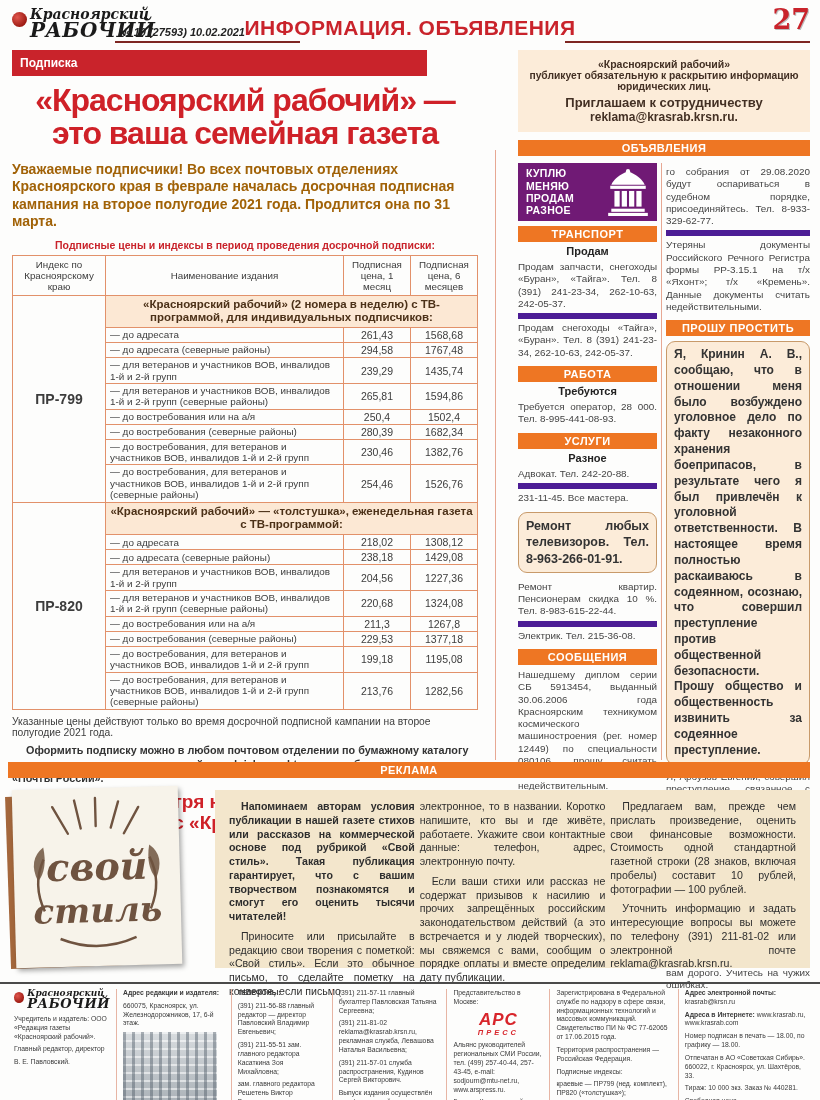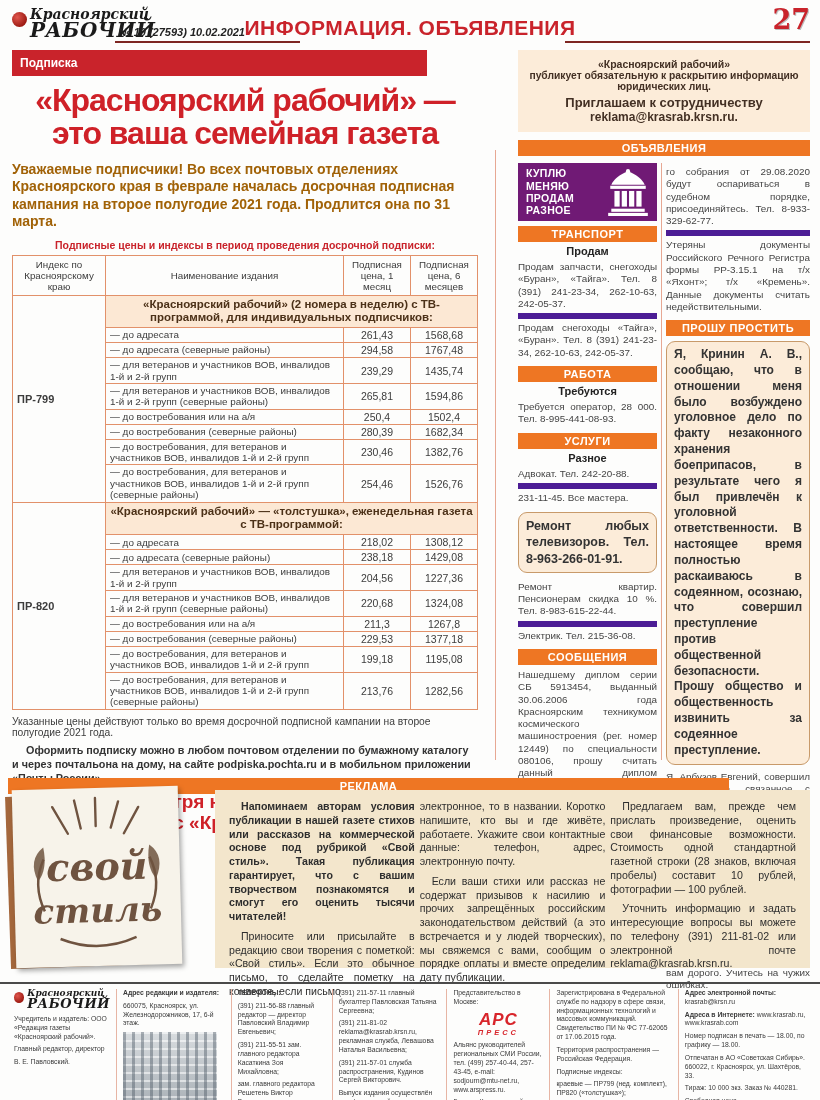--- a/index.html
+++ b/index.html
@@ -25,21 +25,21 @@
   .left-col{position:absolute;left:12px;top:50px;width:466px;}
   .label-bar{background:#c9232b;color:#fff;font-weight:bold;font-size:12px;
              padding:6px 8px;width:415px;box-sizing:border-box;}
   .headline{color:#cf2128;font-weight:bold;font-size:32px;line-height:1.04;
             text-align:center;margin:8px 0 10px;letter-spacing:-1px;}
   .intro{color:#a16207;font-weight:bold;font-size:14px;line-height:1.25;margin:8px 0 8px;}
   .tcaption{color:#c9232b;font-weight:bold;font-size:10.5px;text-align:center;margin:2px 0 4px;}
   table.subs{border-collapse:collapse;width:466px;}
   .subs th,.subs td{border:1px solid #e2916a;padding:1px 4px;}
   .subs th{font-size:9.8px;font-weight:normal;color:#3c3c3c;text-align:center;padding:3px 2px;}
-  .subs td.idx{font-size:11px;font-weight:bold;width:84px;}
+  .subs td.idx{font-size:14px;font-weight:bold;text-align:center;width:84px;}
   .subs td.sec{background:#fce8d4;color:#4c3118;font-weight:bold;font-size:11.5px;
                text-align:center;padding:2px 4px;line-height:1.2;}
   .subs td.nm{font-size:9.9px;line-height:1.15;}
   .subs td.pr{font-size:10.5px;text-align:center;width:58px;}
   .note{font-size:10.3px;margin:6px 0 5px;color:#3c3c3c;}
   .howto{font-size:10.8px;font-weight:bold;color:#333;margin:0 0 6px;line-height:1.3;text-indent:14px;}
   .slogan{color:#cf2128;font-weight:bold;font-size:19px;line-height:1.12;text-align:center;margin:4px 0 0;}
 
   
   .vrule{position:absolute;width:1px;background:#e7a893;}
@@ -62,21 +62,21 @@
   .ad + .ad{border-top:6px solid #4c1d95;}
   .secbar{margin-top:4px;margin-bottom:1px;}
   .roundbox{background:#fcecd9;border:1.5px solid #c89a6a;border-radius:9px;
             padding:5px 7px;margin:5px 0;}
   .roundbox p{margin:0;font-weight:bold;color:#333;text-align:justify;}
   .tv{font-size:12.5px;line-height:1.3;}
   .krinin{font-size:12px;line-height:1.32;}
   .arb{font-size:9.9px;line-height:1.24;text-align:justify;color:#444;margin:6px 0 0;}
 
   
-  .banner-rek{position:absolute;left:8px;top:762px;width:721px;margin-top:16px;}
+  .banner-rek{position:absolute;left:8px;top:762px;width:802px;}
   .stampwrap{position:absolute;left:8px;top:784px;width:180px;height:188px;}
   .stamp-shadow{position:absolute;left:0px;top:10px;width:170px;height:172px;background:#a4673c;
                 transform:rotate(-2deg);}
   .stamp{position:absolute;left:6px;top:4px;width:166px;height:178px;background:#f7f3ea;
          box-shadow:2px 3px 5px rgba(0,0,0,.35);transform:rotate(-1.5deg);}
   .rek-box{position:absolute;left:215px;top:790px;width:595px;height:178px;background:#f3e6cc;
            box-sizing:border-box;padding:10px 14px;display:flex;gap:5px;}
   .rek-col{flex:1;font-size:10.6px;line-height:1.3;color:#2e2e2e;text-align:justify;}
   .rek-col p{margin:0 0 6px;text-indent:12px;}
   .rek-col .b{font-weight:bold;}

